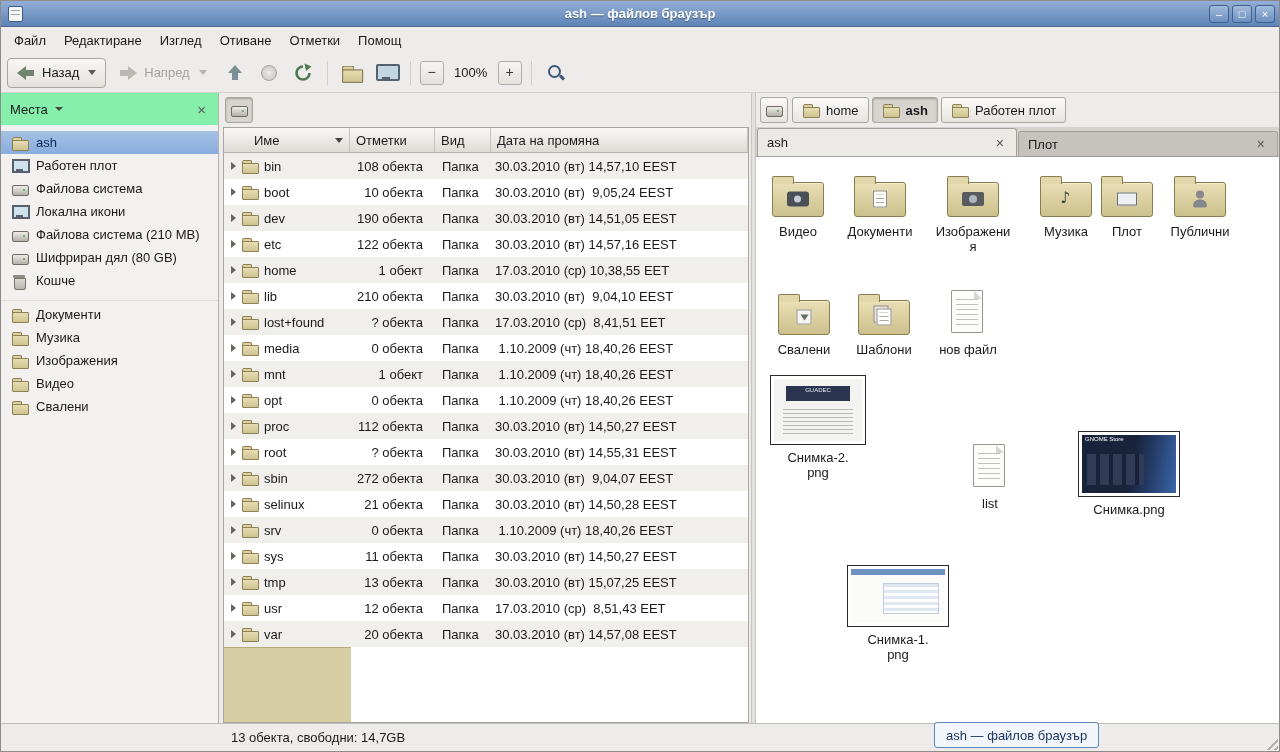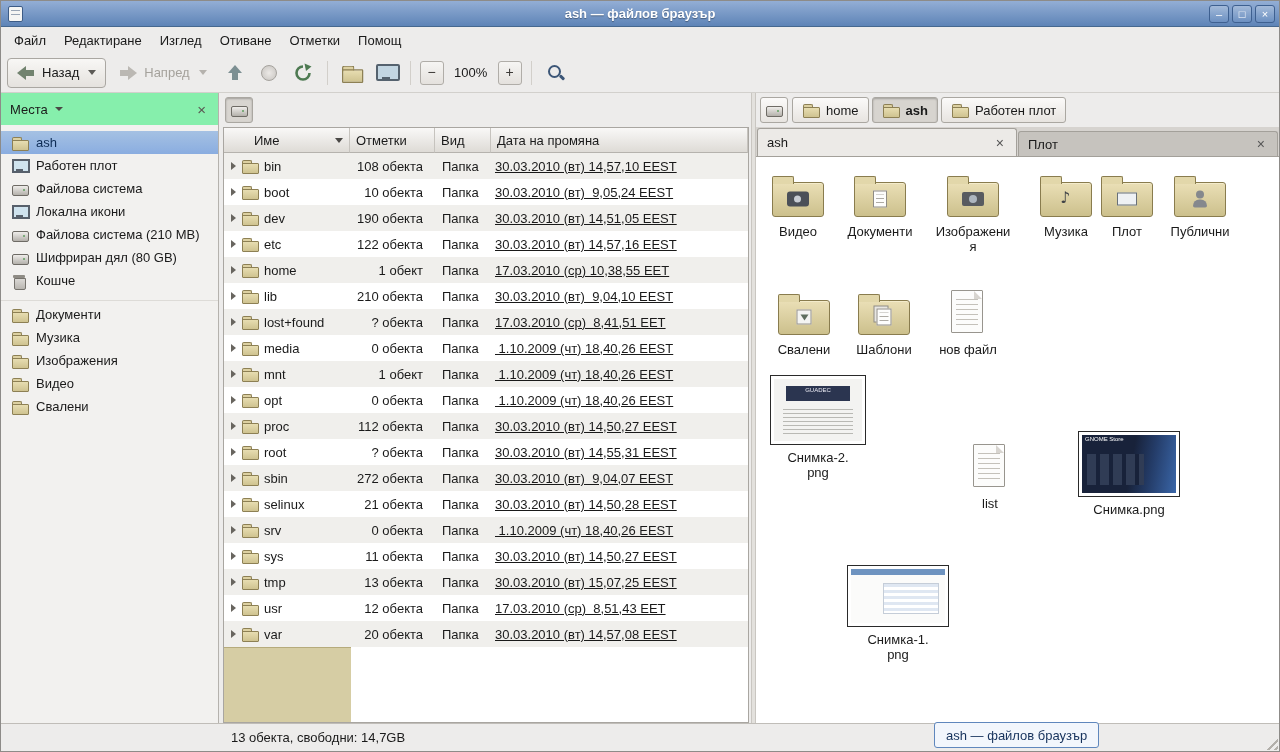--- a/index.html
+++ b/index.html
@@ -85,21 +85,21 @@
   .th-name { width:126px; padding-left:30px; }
   .sortarrow { margin-left:auto; width:0; height:0; border-left:4px solid transparent; border-right:4px solid transparent; border-top:5px solid #4a4845; }
   .th-size { width:85px; } .th-type { width:56px; } .th-date { flex:1; }
   .tbody { flex:1; }
   .trow { height:26px; display:flex; align-items:center; }
   .tbody div:nth-of-type(odd) { background:#f0efec; }
   .c-name { width:126px; display:flex; align-items:center; gap:5px; padding-left:7px; }
   .expander { width:0; height:0; border-top:4px solid transparent; border-bottom:4px solid transparent; border-left:5px solid #68655f; flex:none; }
   .c-size { width:85px; text-align:right; padding-right:12px; }
   .c-type { width:56px; padding-left:7px; }
-  .c-date { flex:1; padding-left:4px; white-space:pre;text-decoration:underline; }
+  .c-date { flex:1; padding-left:4px; white-space:pre; }
   .namecol-ext { position:absolute; left:0; top:519px; width:127px; bottom:0; background:#d6cda4; border-top:1px solid #b6ab7c; }
 
   .splitter { width:5px; flex:none; background:#e3e1dd; border-left:1px solid #c9c6c1; border-right:1px solid #c9c6c1; }
 
   .rightpane { flex:1; display:flex; flex-direction:column; min-width:0; }
   .rp-crumb { height:34px; flex:none; display:flex; align-items:center; gap:4px; padding:4px 4px; }
   .crumbs { display:flex; align-items:center; gap:3px; }
   .crumb-btn { height:26px; border:1px solid #aaa7a1; border-radius:3px; background:linear-gradient(#fbfaf9,#e7e4e0); display:flex; align-items:center; gap:6px; padding:0 9px; }
   .crumb-btn.current { background:#d7d4cf; box-shadow:inset 0 1px 2px rgba(0,0,0,.25); font-weight:bold; }
   .tabbar { height:30px; flex:none; display:flex; align-items:flex-end; background:#d6d3cf; border-bottom:1px solid #a3a09a; padding:0 1px; gap:1px; }

